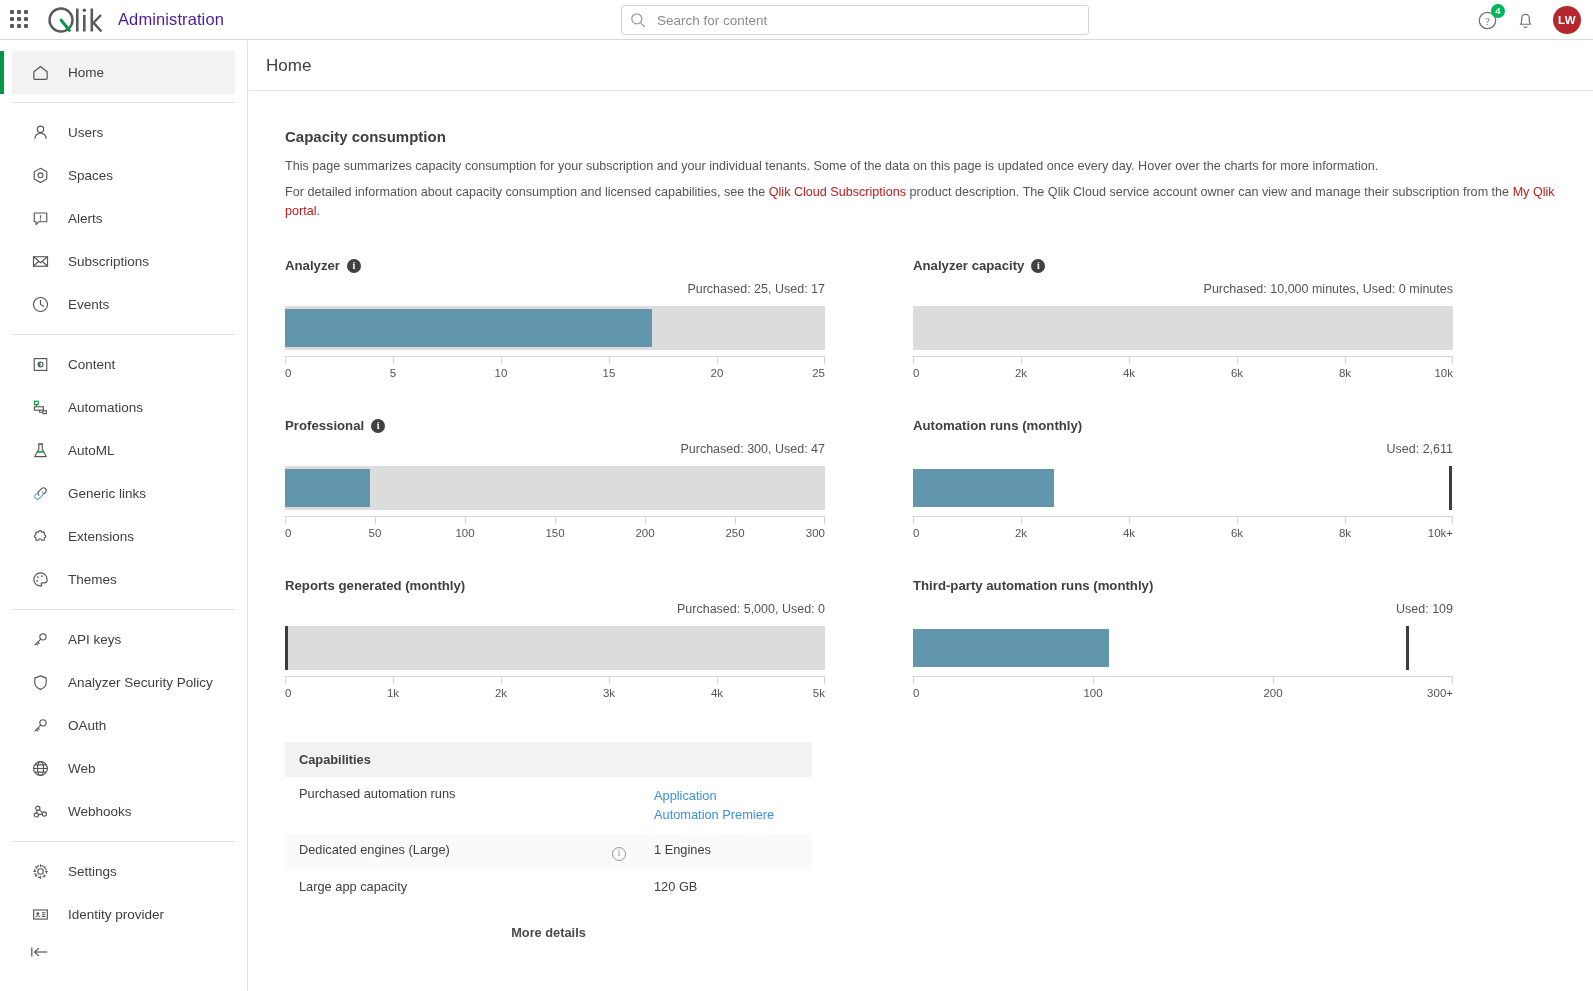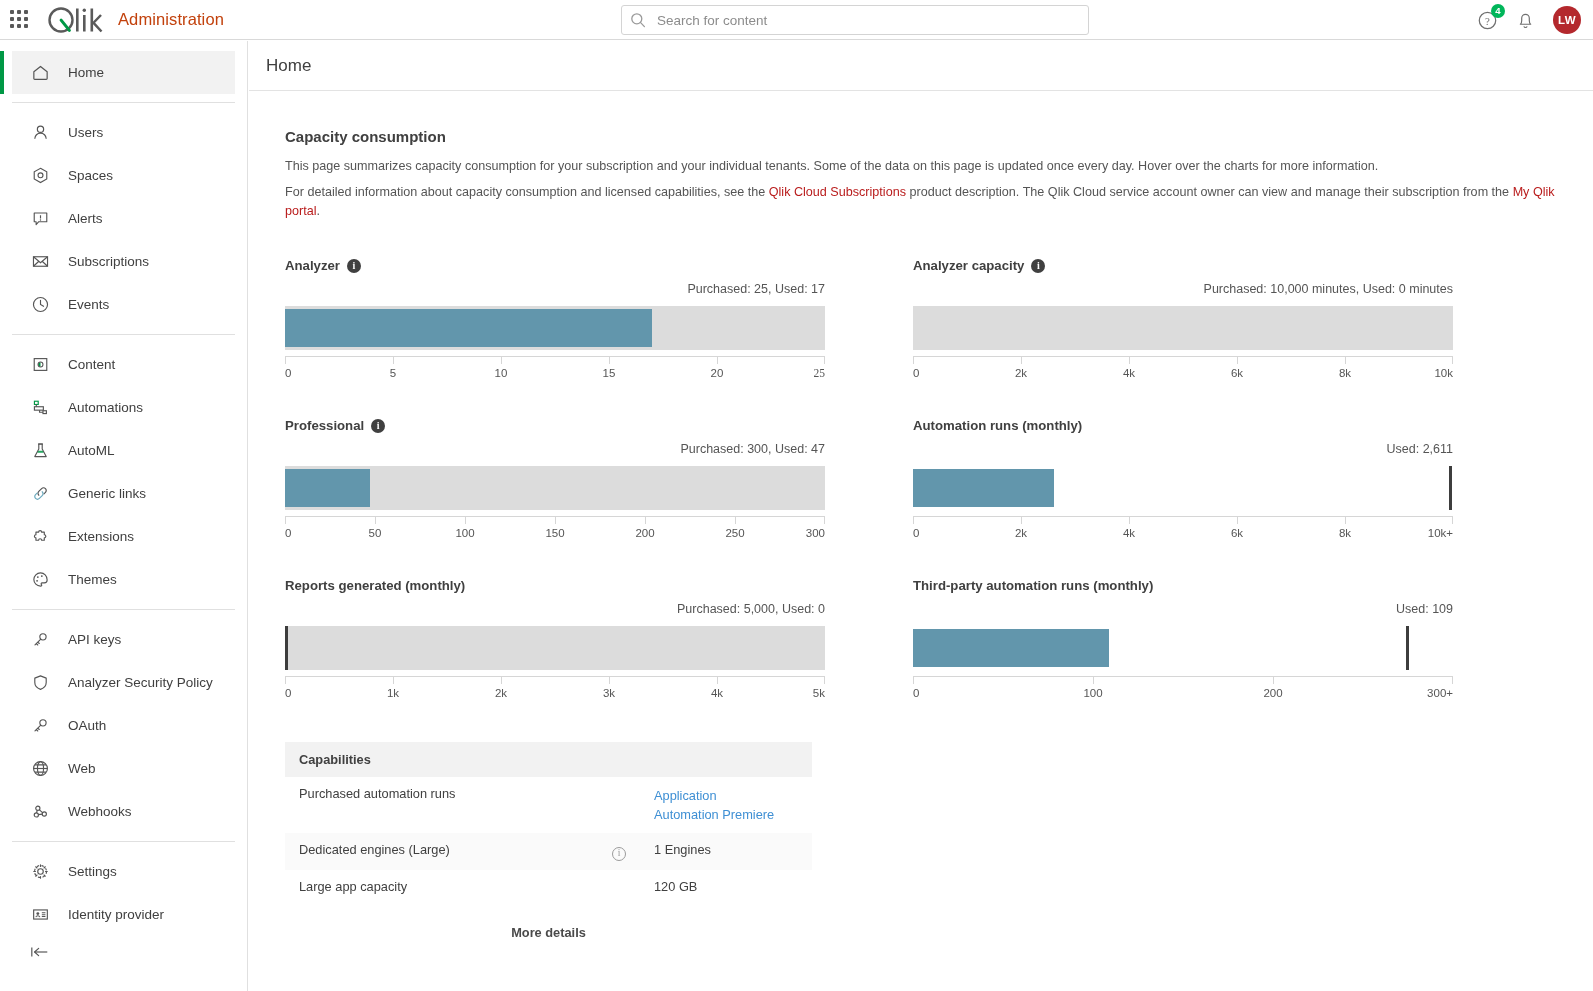--- a/index.html
+++ b/index.html
@@ -27,21 +27,21 @@
     display: grid;
     grid-template-columns: repeat(3, 4px);
     grid-template-rows: repeat(3, 4px);
     gap: 3px;
     cursor: pointer;
   }
   .waffle i { background: #595959; border-radius: 1px; display:block; width:4px; height:4px; }
   .qlogo { display: flex; align-items: center; margin-left: 6px; cursor: pointer; }
   .qlogo svg { display:block; }
   .app-title {
-    font-size: 16.5px; color: #c2410c; margin-left: 12px;
+    font-size: 16.5px; color: #4c1d95; margin-left: 12px;
     letter-spacing: .1px;
   }
   .searchwrap {
     position: absolute; left: 621px; top: 5px;
     width: 468px; height: 30px;
   }
   .searchbox {
     width: 100%; height: 30px;
     border: 1px solid #d4d4d4; border-radius: 3px;
     background: #fff;
@@ -517,21 +517,21 @@
             <div class="tick-lbl first" style="left: 0%;">0</div>
             <div class="tick" style="left: 20%;"></div>
             <div class="tick-lbl" style="left: 20%;">5</div>
             <div class="tick" style="left: 40%;"></div>
             <div class="tick-lbl" style="left: 40%;">10</div>
             <div class="tick" style="left: 60%;"></div>
             <div class="tick-lbl" style="left: 60%;">15</div>
             <div class="tick" style="left: 80%;"></div>
             <div class="tick-lbl" style="left: 80%;">20</div>
             <div class="tick" style="left: calc(100% - 1px);"></div>
-            <div class="tick-lbl last" style="left: 100%; font-family: Liberation Serif, serif;">25</div>
+            <div class="tick-lbl last" style="left: 100%;">25</div>
           </div>
         </div>
         <div class="chart">
           <div class="chart-head">
             <span>Analyzer capacity</span>
             <i class="info-i">i</i>
           </div>
           <div class="chart-sub">Purchased: 10,000 minutes, Used: 0 minutes</div>
           <div class="bar-area">
             <div class="track"></div>

